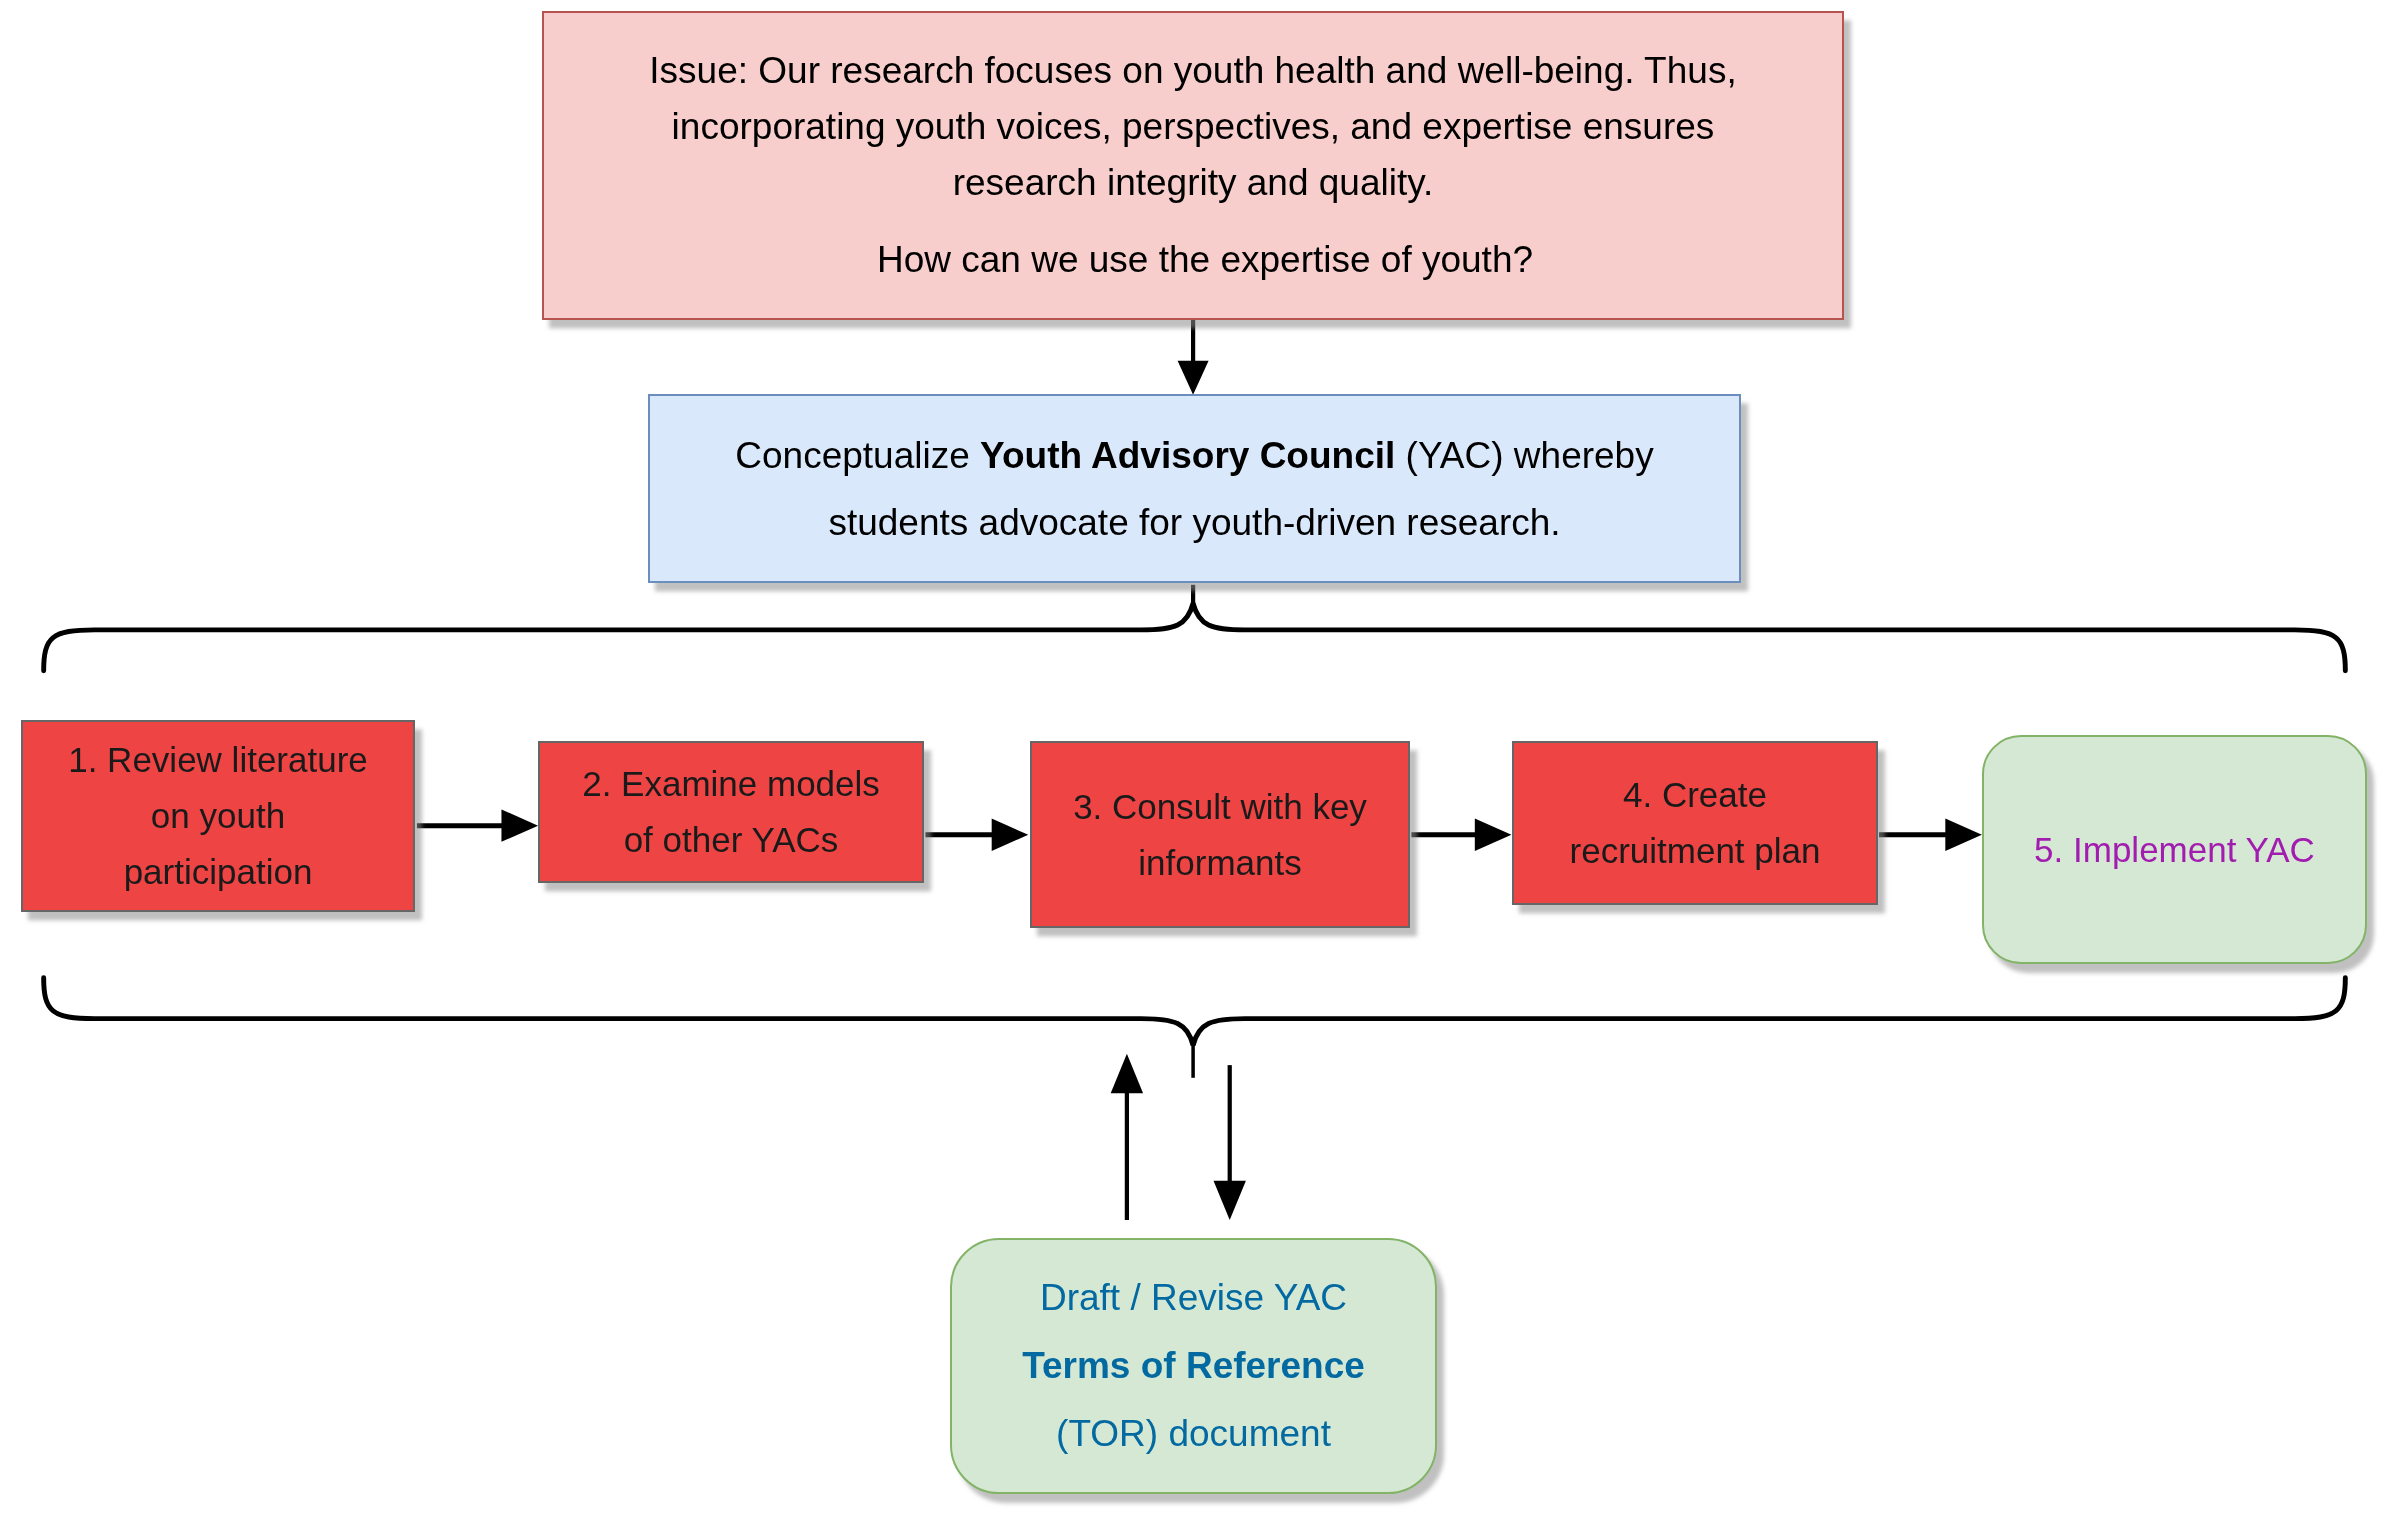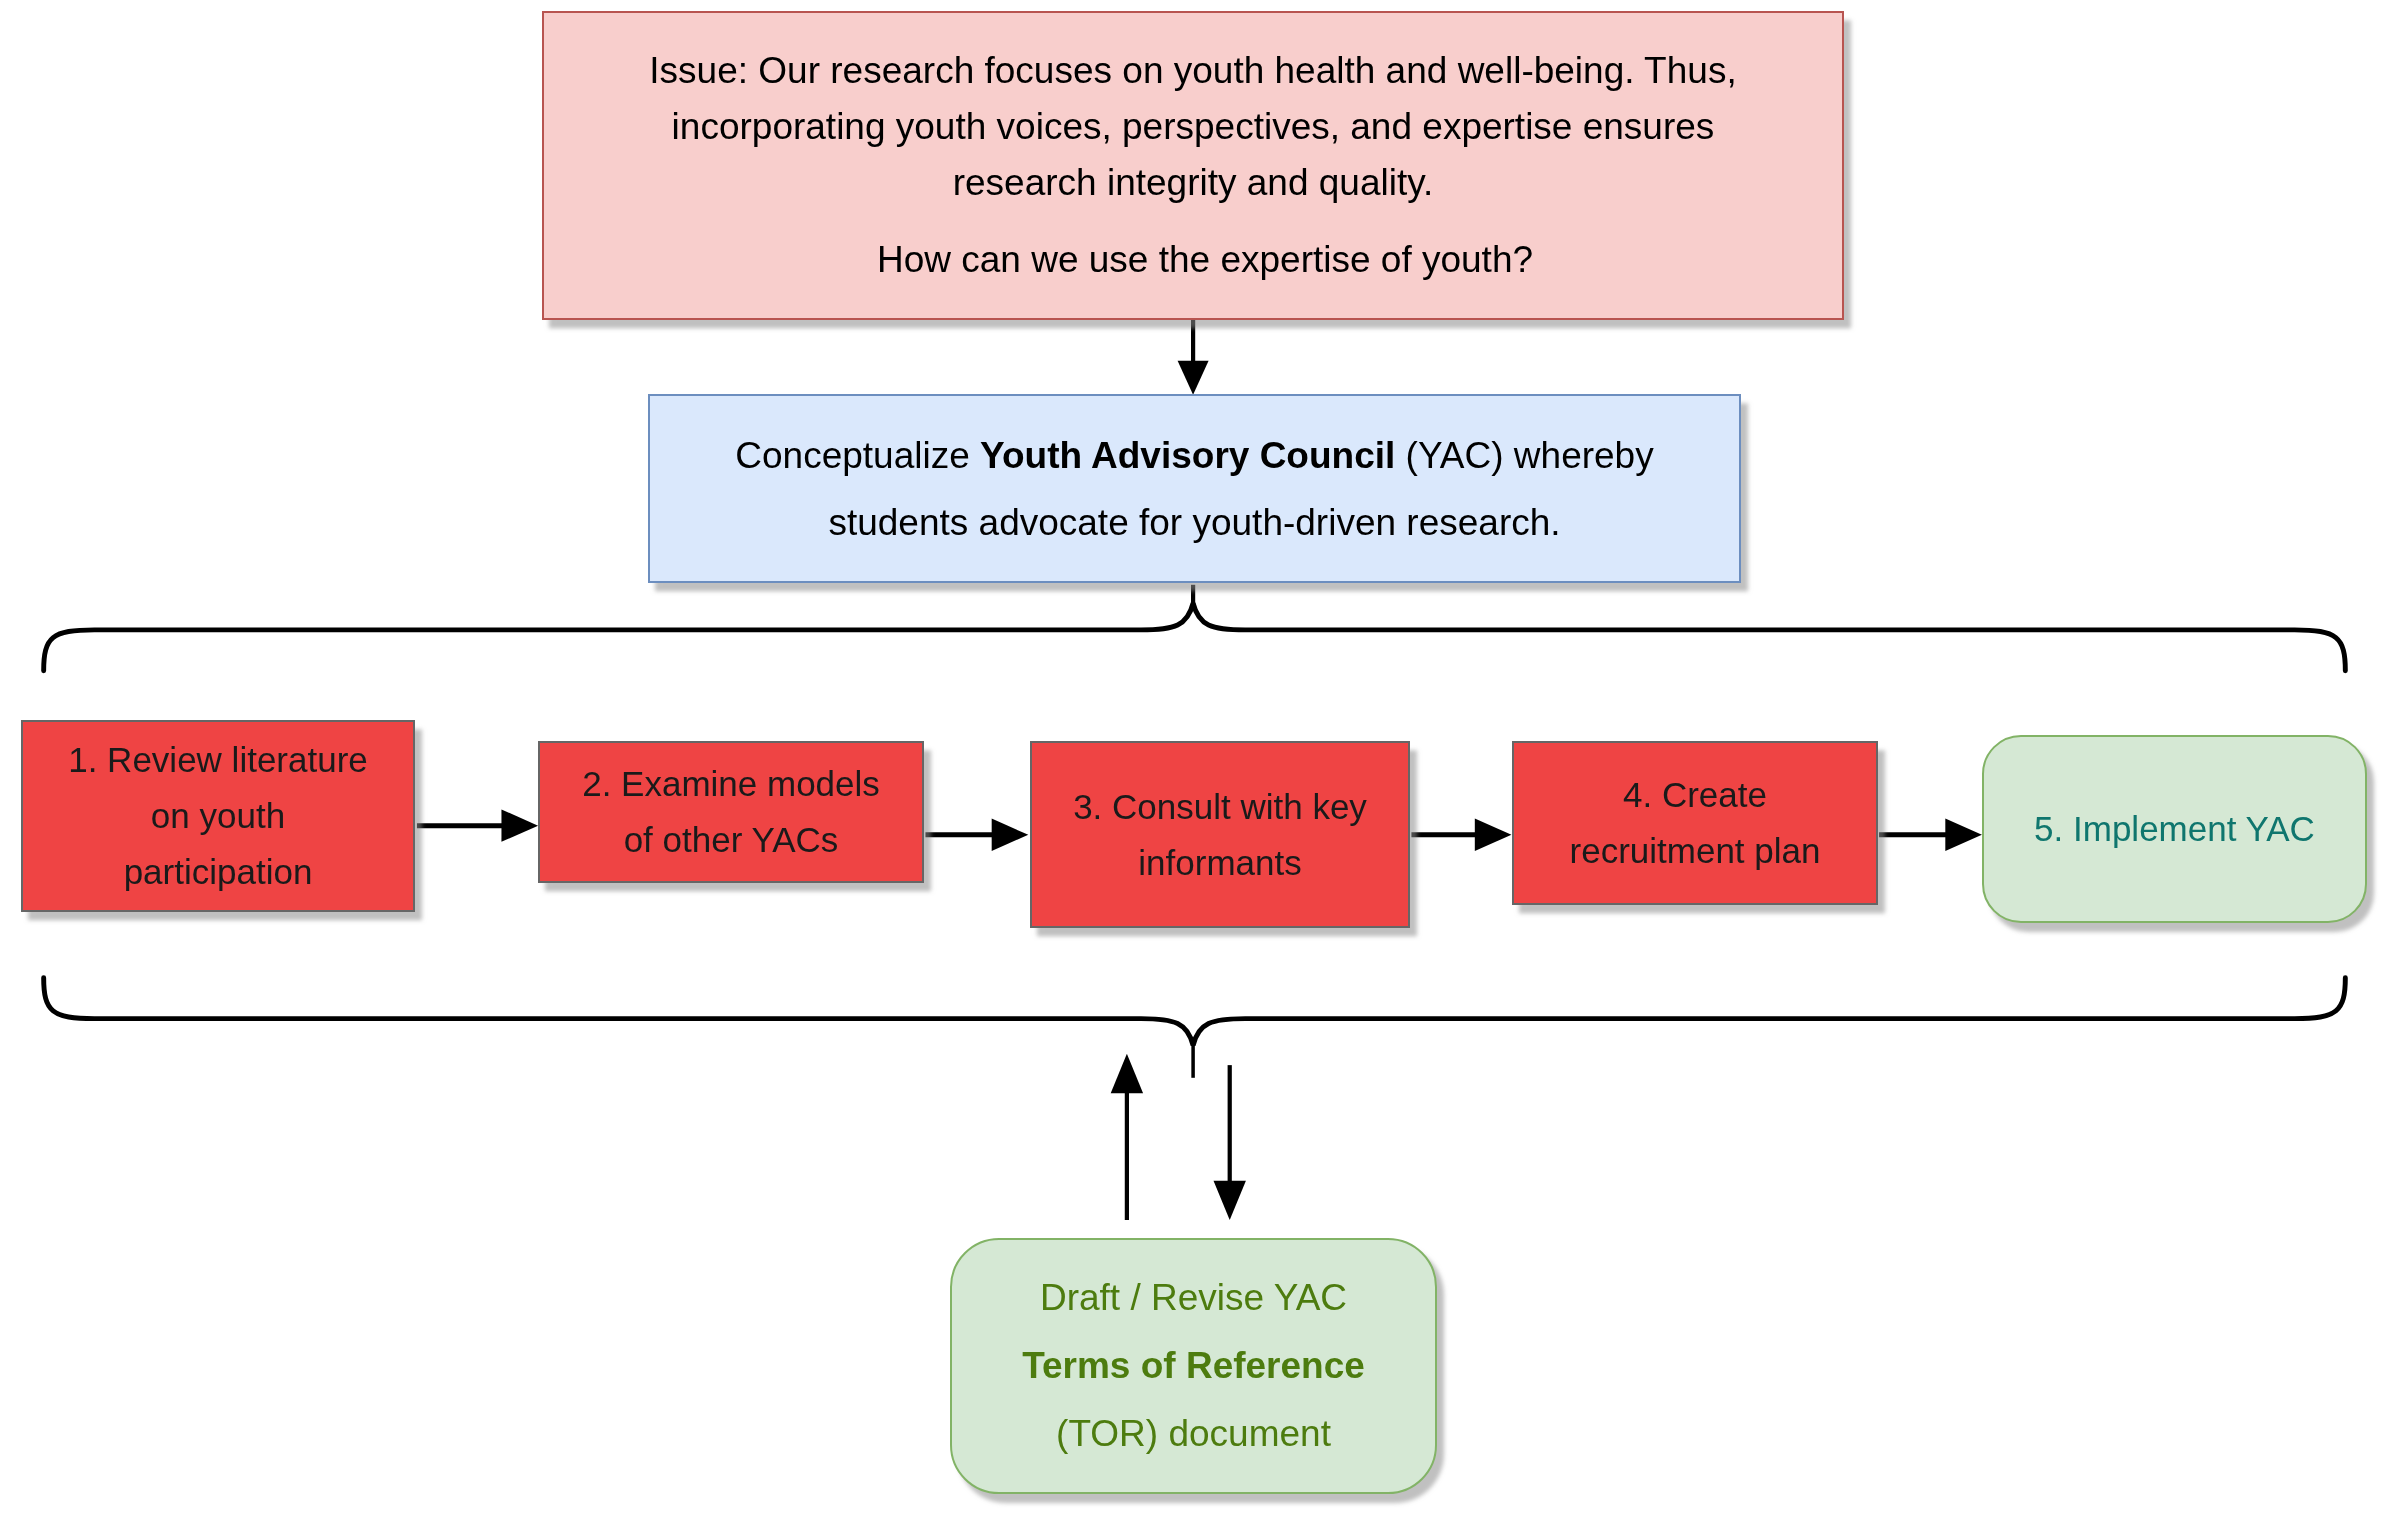--- a/index.html
+++ b/index.html
@@ -73,36 +73,36 @@
     line-height: 56px;
     white-space: pre-line;
     padding: 5.6px;
     color: #1a1a1a;
   }
   .step1 { left: 21px;   top: 720px; width: 394px; height: 192px; }
   .step2 { left: 538px;  top: 741px; width: 386px; height: 142px; }
   .step3 { left: 1030px; top: 741px; width: 380px; height: 187px; }
   .step4 { left: 1512px; top: 741px; width: 366px; height: 164px; }
   .step5 {
-    left: 1982px; top: 735px; width: 385px; height: 188px;
+    left: 1982px; top: 735px; width: 385px; height: 229px;
     background: #d5e8d4;
     border: 2.8px solid #82b366;
     border-radius: 39px;
-    color: #0f766e;
+    color: #a21caf;
   }
   
   .tor {
     left: 950px; top: 1238px;
     width: 487px; height: 256px;
     background: #d5e8d4;
     border: 2.8px solid #82b366;
     border-radius: 49px;
     font-size: 37px;
     line-height: 56px;
-    color: #4d7c0f;
+    color: #0369a1;
   }
 </style>
 </head>
 <body>
 
 <div class="canvas">
 
   <svg class="overlay" viewBox="0 0 3392 2176" xmlns="http://www.w3.org/2000/svg">
 
     <g>

